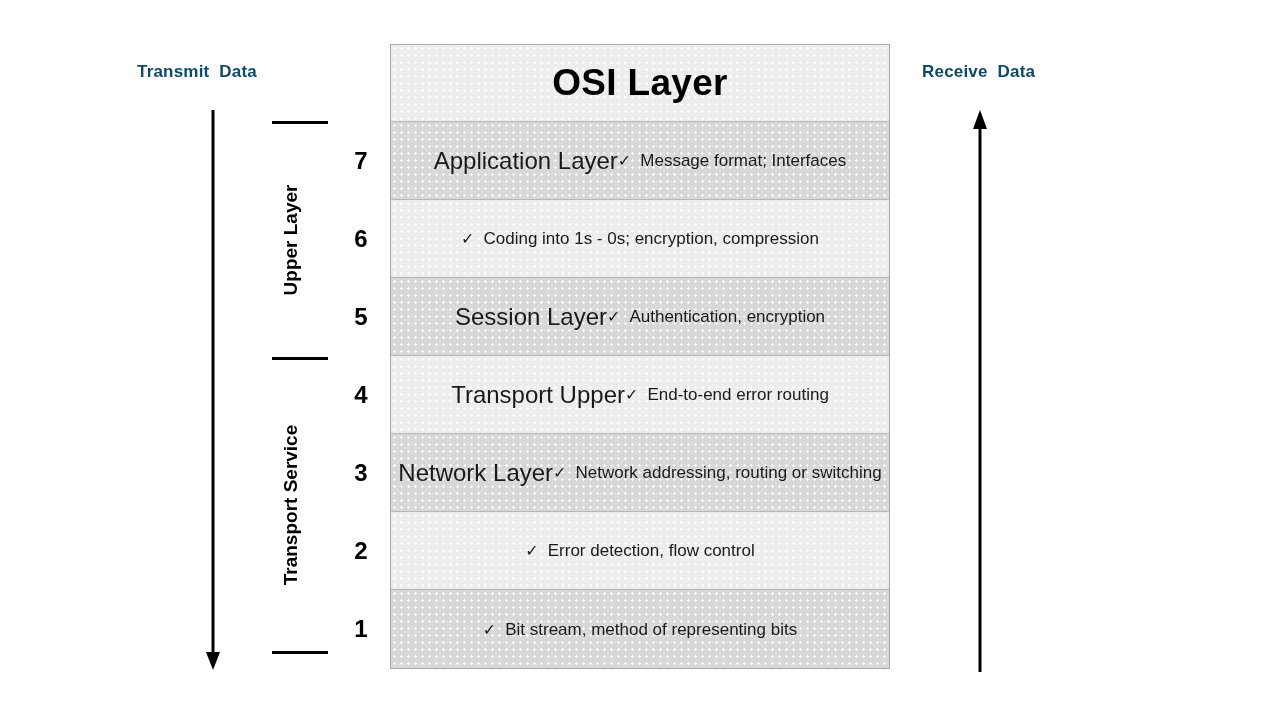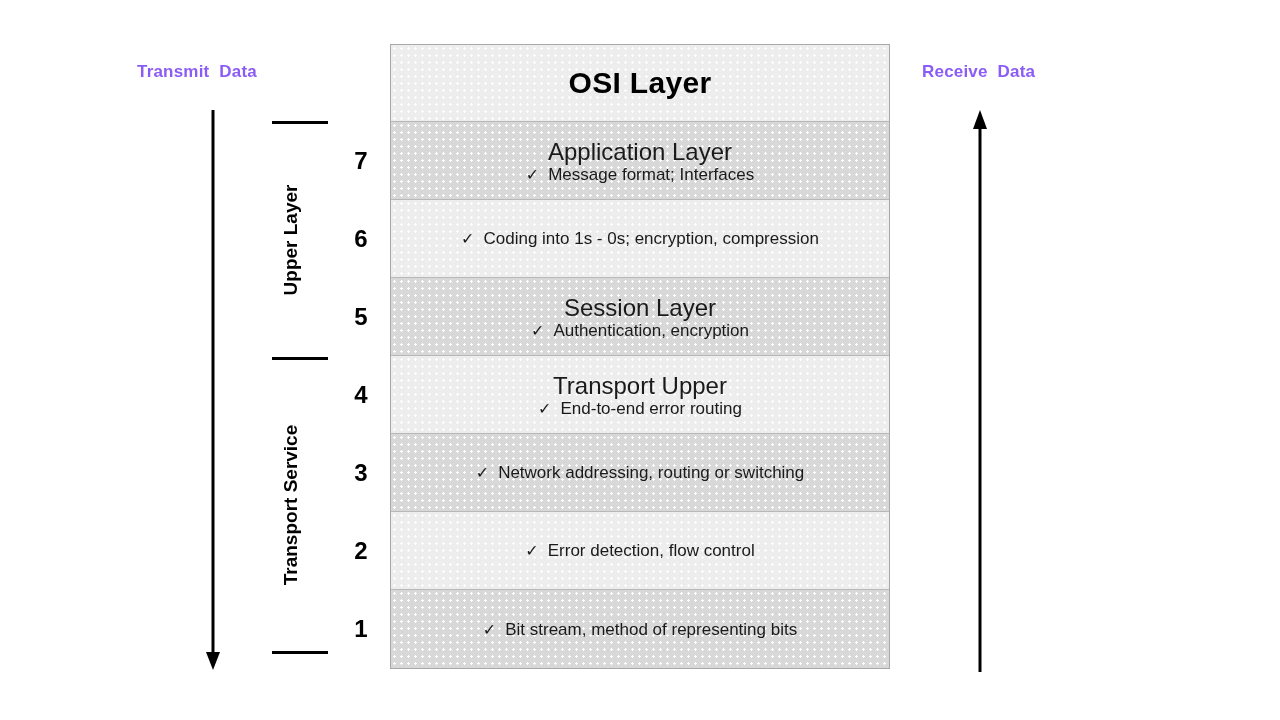--- a/index.html
+++ b/index.html
@@ -16,21 +16,21 @@
     color: #000000;
   }
 
   
   .side-label {
     position: absolute;
     font-weight: bold;
     font-size: 17px;
     letter-spacing: 0.2px;
     white-space: pre;
-    color: #8b5cf6;
+    color: #0c4a6e;
   }
   #transmit-label { left: 137px; top: 62px; }
   #receive-label  { left: 922px; top: 62px; }
 
   
   .arrow-svg { position: absolute; }
   #transmit-arrow { left: 196px; top: 110px; }
   #receive-arrow  { left: 963px; top: 110px; }
 
   
@@ -105,31 +105,31 @@
   #osi-header {
     height: 77px;
     background-color: #ededed;
     display: flex;
     align-items: center;
     justify-content: center;
     border-bottom: 1px solid #b8b8b8;
     box-sizing: border-box;
   }
   #osi-header-title {
-    font-size: 30px;
+    font-size: 37px;
     font-weight: bold;
     color: #000;
     letter-spacing: 0.3px;
   }
   .layer-row {
     height: 78px;
     box-sizing: border-box;
     border-bottom: 1px solid #b8b8b8;
     display: flex;
-    flex-direction: column;
+    flex-direction: row;
     align-items: center;
     justify-content: center;
     padding-top: 2px;
     text-align: right;
   }
   .layer-row:last-child { border-bottom: none; }
   .layer-row.shade-dark  { background-color: #d8d8d8; }
   .layer-row.shade-light { background-color: #ededed; }
   .layer-title {
     font-size: 24px;
@@ -210,20 +210,21 @@
 
   <div class="layer-row shade-light dotted">
     <div class="layer-title">Transport Upper</div>
     <div class="layer-desc">
       <span class="check-icon">✓</span>
       <span>End-to-end error routing</span>
     </div>
   </div>
 
   <div class="layer-row shade-dark dotted">
+    <div class="layer-title">Network Layer</div>
     <div class="layer-desc">
       <span class="check-icon">✓</span>
       <span>Network addressing, routing or switching</span>
     </div>
   </div>
 
   <div class="layer-row shade-light dotted">
     <div class="layer-desc">
       <span class="check-icon">✓</span>
       <span>Error detection, flow control</span>

